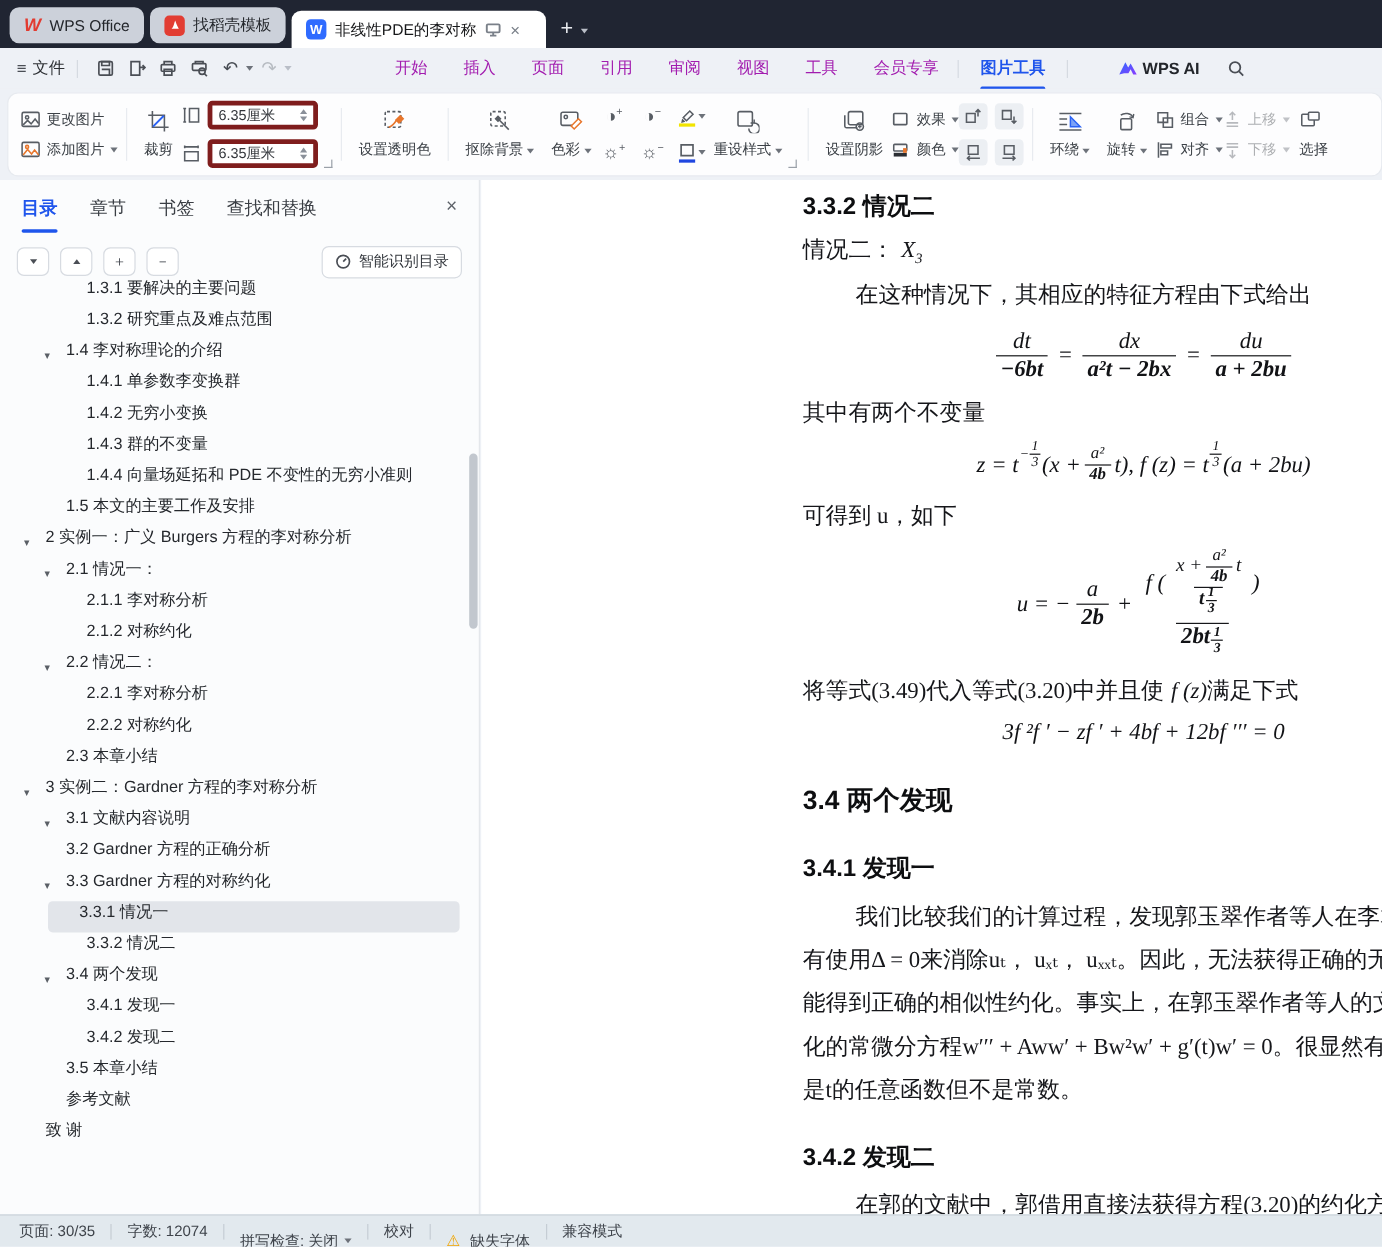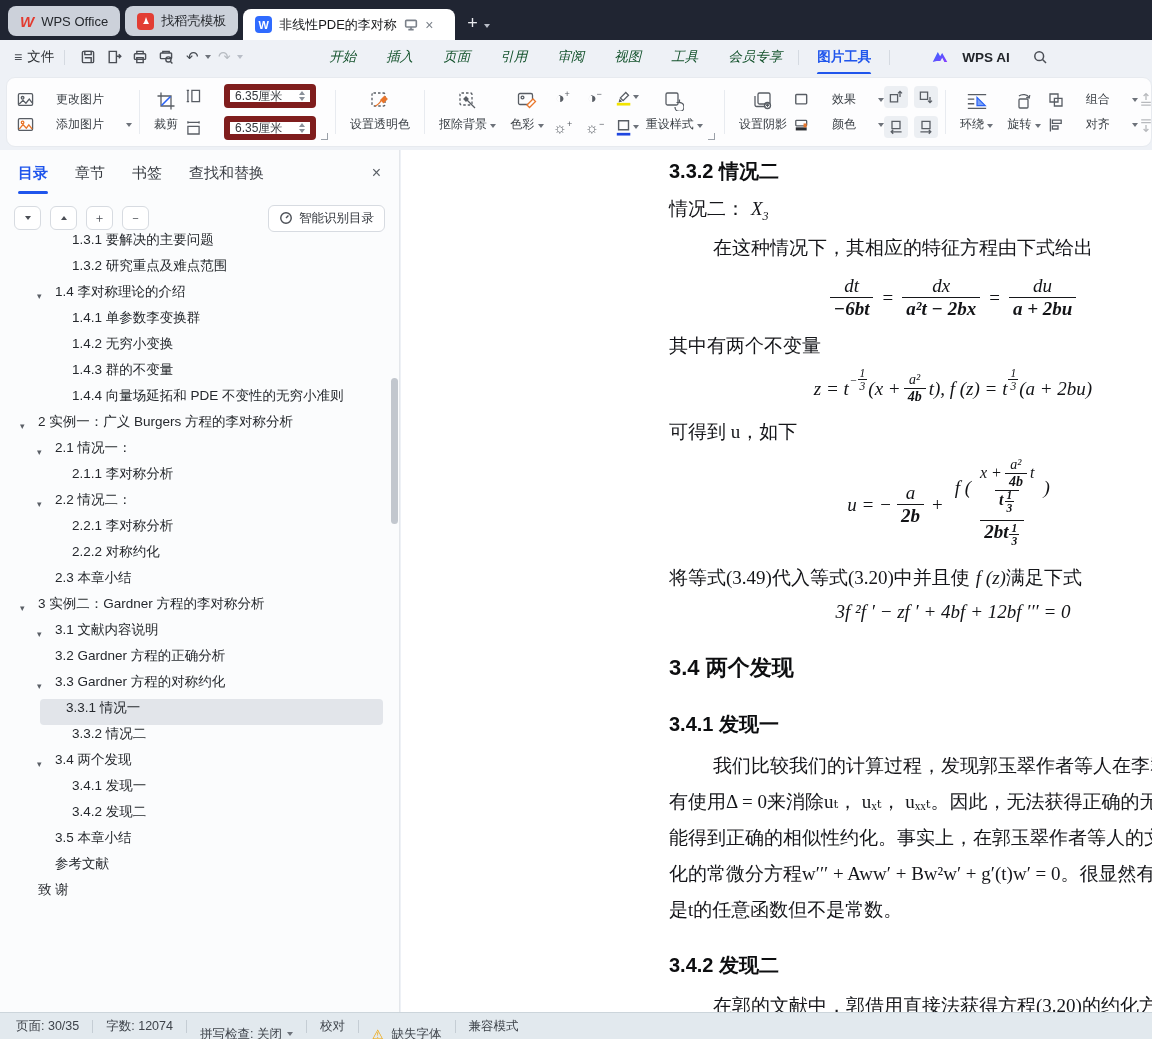--- a/index.html
+++ b/index.html
@@ -24,34 +24,34 @@
 
   
   .menubar{position:absolute;top:40px;left:0;right:0;height:34px;background:#eef1f6;display:flex;align-items:center;font-size:13.5px;padding-left:14px;}
   .filebtn{display:flex;align-items:center;gap:5px;color:#2c2f33;}
   .hamb{font-size:14px;color:#4a4e55;}
   .vsep{width:1px;height:15px;background:#d5dae1;margin:0 10px;}
   .qicon{width:24px;height:22px;display:flex;align-items:center;justify-content:center;margin:0 1px;}
   .undo{color:#474c53;font-size:15px;}
   .redo{color:#b7bcc2;font-size:15px;}
   .menus{display:flex;align-items:center;gap:30px;margin-left:86px;}
-  .menu-item{color:#14532d;font-style:italic;}
+  .menu-item{color:#a21caf;}
   .pictool{position:relative;color:#1f55ec;font-weight:bold;padding:0 2px;}
   .pictool::after{content:"";position:absolute;left:2px;right:2px;bottom:-9px;height:3px;background:#1f55ec;border-radius:2px;}
-  .aiwrap{display:flex;align-items:center;gap:14px;margin-left:26px;font-weight:bold;color:#23262b;}
+  .aiwrap{display:flex;align-items:center;gap:4px;margin-left:26px;font-weight:bold;color:#23262b;}
   .searchbtn{margin-left:22px;display:flex;align-items:center;}
 
   
   .ribbon{position:absolute;top:74px;left:0;right:0;height:76px;background:#eef1f6;}
   .ribbon-panel{position:absolute;left:6px;right:0;top:3px;bottom:3px;background:#fdfdfe;border:1px solid #e7eaef;border-radius:9px;display:flex;align-items:stretch;padding:4px 8px 4px 10px;overflow:hidden;}
   .rdiv{width:1px;background:#e8ebf0;margin:8px 7px;flex:none;}
   .rbig{display:flex;flex-direction:column;align-items:center;justify-content:center;gap:5px;padding:2px 7px;font-size:12px;color:#3b4046;flex:none;white-space:nowrap;}
   .rcol{display:flex;flex-direction:column;justify-content:center;gap:8px;flex:none;}
-  .rrow{display:flex;align-items:center;gap:22px;font-size:12px;color:#3b4046;white-space:nowrap;}
-  .spin{width:92px;height:24px;border:6px solid #7f1d1d;border-radius:4px;background:#fff;display:flex;align-items:center;justify-content:space-between;font-size:12px;color:#33363b;padding:0 5px;}
+  .rrow{display:flex;align-items:center;gap:5px;font-size:12px;color:#3b4046;white-space:nowrap;}
+  .spin{width:92px;height:24px;border:4px solid #7f1d1d;border-radius:4px;background:#fff;display:flex;align-items:center;justify-content:space-between;font-size:12px;color:#33363b;padding:0 5px;}
   .steppers{display:flex;flex-direction:column;gap:2px;align-items:center;}
   .stepper{width:0;height:0;border-left:3px solid transparent;border-right:3px solid transparent;}
   .stepper.up{border-bottom:4px solid #8a9099;}
   .stepper.down{border-top:4px solid #8a9099;}
   .smallbtn{width:24px;height:22px;display:flex;align-items:center;justify-content:center;border-radius:4px;}
   .smallbtn.shade{background:#eceff3;}
   .disabled{opacity:.42;}
   .uic{font-size:15px;color:#585d64;line-height:1;}
   .uic i{font-style:normal;font-size:9px;vertical-align:super;}
   .launcher{position:absolute;width:7px;height:7px;border-right:1.4px solid #9aa0a8;border-bottom:1.4px solid #9aa0a8;}
@@ -520,30 +520,36 @@
       </div>
     <div class="trow l3">
         <span>1.4.2 无穷小变换</span>
       </div>
     <div class="trow l3">
         <span>1.4.3 群的不变量</span>
       </div>
     <div class="trow l3">
         <span>1.4.4 向量场延拓和 PDE 不变性的无穷小准则</span>
       </div>
+    <div class="trow l2">
+        <span>1.5 本文的主要工作及安排</span>
+      </div>
     <div class="trow l1">
         <span class="arr">▾</span>
         <span>2 实例一：广义 Burgers 方程的李对称分析</span>
       </div>
     <div class="trow l2">
         <span class="arr">▾</span>
         <span>2.1 情况一：</span>
       </div>
     <div class="trow l3">
         <span>2.1.1 李对称分析</span>
+      </div>
+    <div class="trow l3">
+        <span>2.1.2 对称约化</span>
       </div>
     <div class="trow l2">
         <span class="arr">▾</span>
         <span>2.2 情况二：</span>
       </div>
     <div class="trow l3">
         <span>2.2.1 李对称分析</span>
       </div>
     <div class="trow l3">
         <span>2.2.2 对称约化</span>

